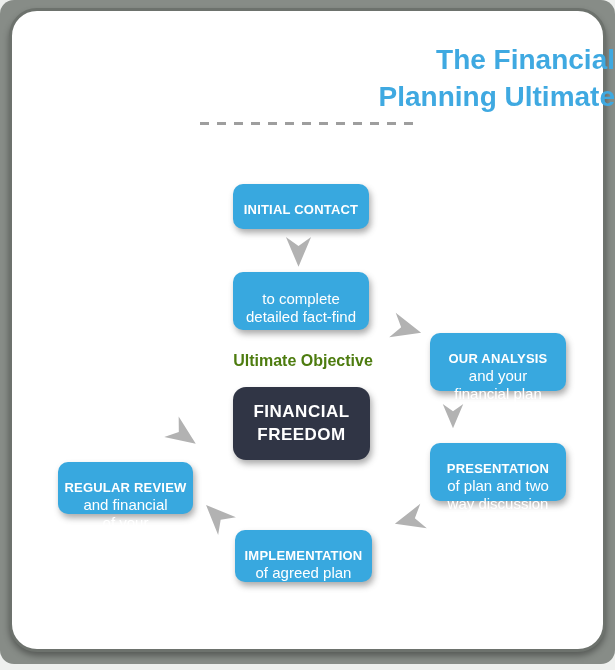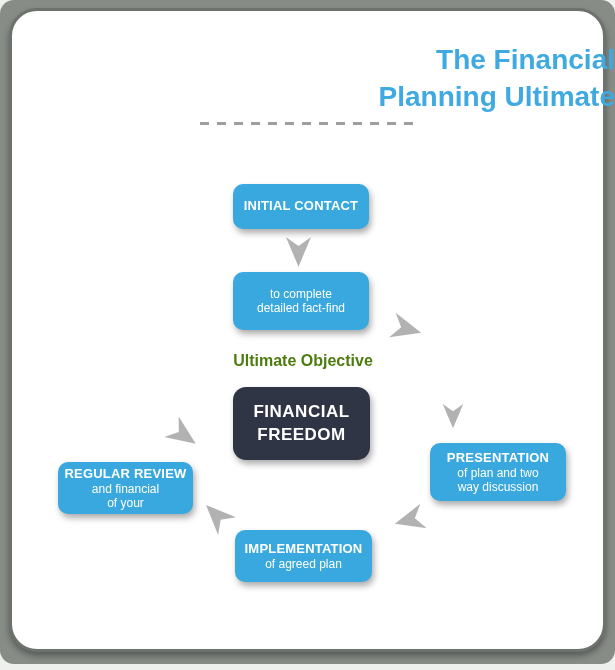--- a/index.html
+++ b/index.html
@@ -6,24 +6,24 @@
   .stage{position:relative;width:615px;height:670px;overflow:hidden;background:#eef0ee;
          font-family:"Liberation Sans", sans-serif;}
   .backdrop{position:absolute;left:0;top:0;right:0;bottom:6px;background:#878c87;border-radius:14px;}
   .card{position:absolute;left:9px;top:8px;right:9px;bottom:18px;background:#ffffff;
         border:3px solid #6d726d;border-radius:28px;box-shadow:0 4px 6px rgba(0,0,0,0.35);}
   .title{position:absolute;left:0;top:42px;width:100%;text-align:right;
          color:var(--title-blue,#3fa9e1);font-size:28px;font-weight:600;line-height:1.32;}
   .dashes{position:absolute;left:200px;top:122px;width:217px;height:3px;
           background:repeating-linear-gradient(90deg,#9e9e9e 0 9px,transparent 9px 17px);}
   .step-box{position:absolute;background:var(--accent-blue,#38a8df);border-radius:10px;color:#fff;
-            text-align:center;display:flex;flex-direction:column;justify-content:center;
-            box-shadow:2px 4px 6px rgba(70,70,70,0.45);padding:3px 6px;box-sizing:border-box;}
+            text-align:center;display:flex;flex-direction:column;justify-content:flex-start;
+            box-shadow:2px 4px 6px rgba(70,70,70,0.45);padding:18px 6px;box-sizing:border-box;}
   .step-title{font-weight:bold;font-size:13px;letter-spacing:0.2px;line-height:1.25;}
-  .step-sub{font-size:12px;line-height:1.18;}
+  .step-sub{font-size:15px;line-height:1.18;}
   .pos-ic{left:233px;top:184px;width:136px;height:45px;}
   .pos-m {left:233px;top:272px;width:136px;height:58px;}
   .pos-oa{left:430px;top:333px;width:136px;height:58px;}
   .pos-p {left:430px;top:443px;width:136px;height:58px;}
   .pos-im{left:235px;top:530px;width:137px;height:52px;}
   .pos-rr{left:58px; top:462px;width:135px;height:52px;}
   .center-label{position:absolute;left:213px;top:352px;width:180px;text-align:center;
                 color:#4d7c0f;font-size:16px;font-weight:bold;}
   .center-box{position:absolute;left:233px;top:387px;width:137px;height:73px;
               background:var(--dark-navy,#303545);border-radius:13px;color:#fff;
@@ -54,20 +54,25 @@
 
   <div class="step-box pos-ic">
     <div class="step-title">INITIAL CONTACT</div>
   </div>
 
   <div class="step-box pos-m">
     <div class="step-sub">to complete</div>
     <div class="step-sub">detailed fact-find</div>
   </div>
 
+  <div class="step-box pos-oa">
+    <div class="step-title">OUR ANALYSIS</div>
+    <div class="step-sub">and your</div>
+    <div class="step-sub">financial plan</div>
+  </div>
 
   <div class="step-box pos-p">
     <div class="step-title">PRESENTATION</div>
     <div class="step-sub">of plan and two</div>
     <div class="step-sub">way discussion</div>
   </div>
 
   <div class="step-box pos-im">
     <div class="step-title">IMPLEMENTATION</div>
     <div class="step-sub">of agreed plan</div>

